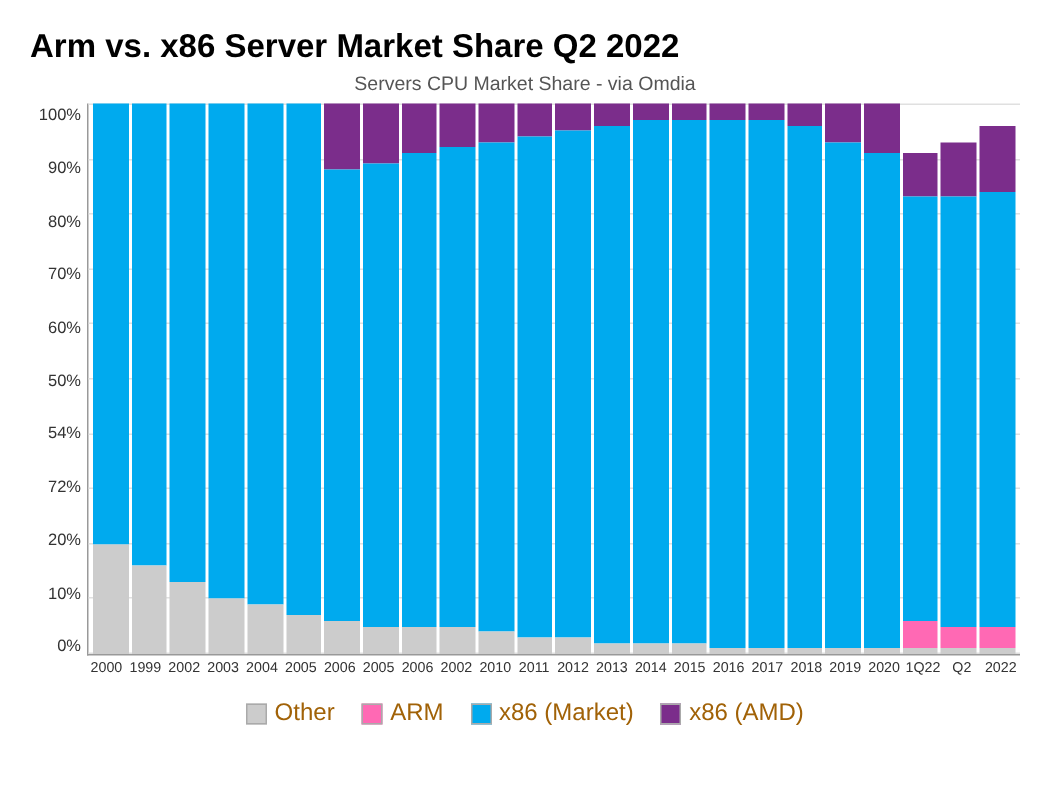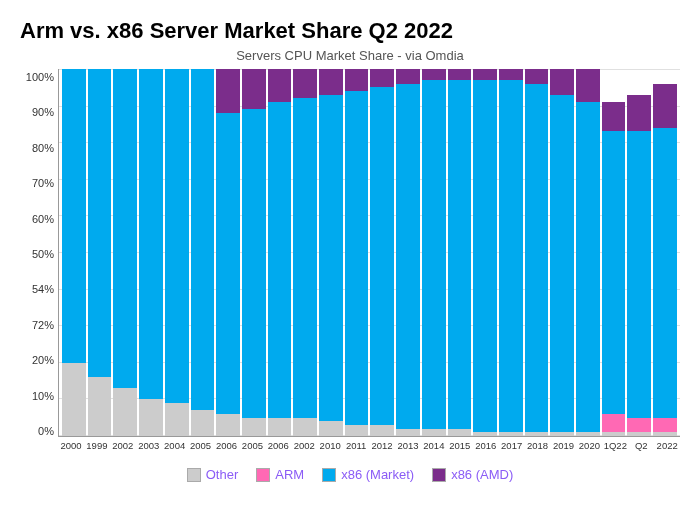--- a/index.html
+++ b/index.html
@@ -104,22 +104,22 @@
       display: flex;
       justify-content: center;
       gap: 18px;
       margin-top: 8px;
       flex-wrap: wrap;
     }
     .legend-item {
       display: flex;
       align-items: center;
       gap: 5px;
-      font-size: 13px;
-      color: #8b5cf6;
+      font-size: 16px;
+      color: #a16207;
     }
     .legend-box {
       width: 14px;
       height: 14px;
       border: 1px solid #aaa;
     }
   </style>
 </head>
 <body>
 

